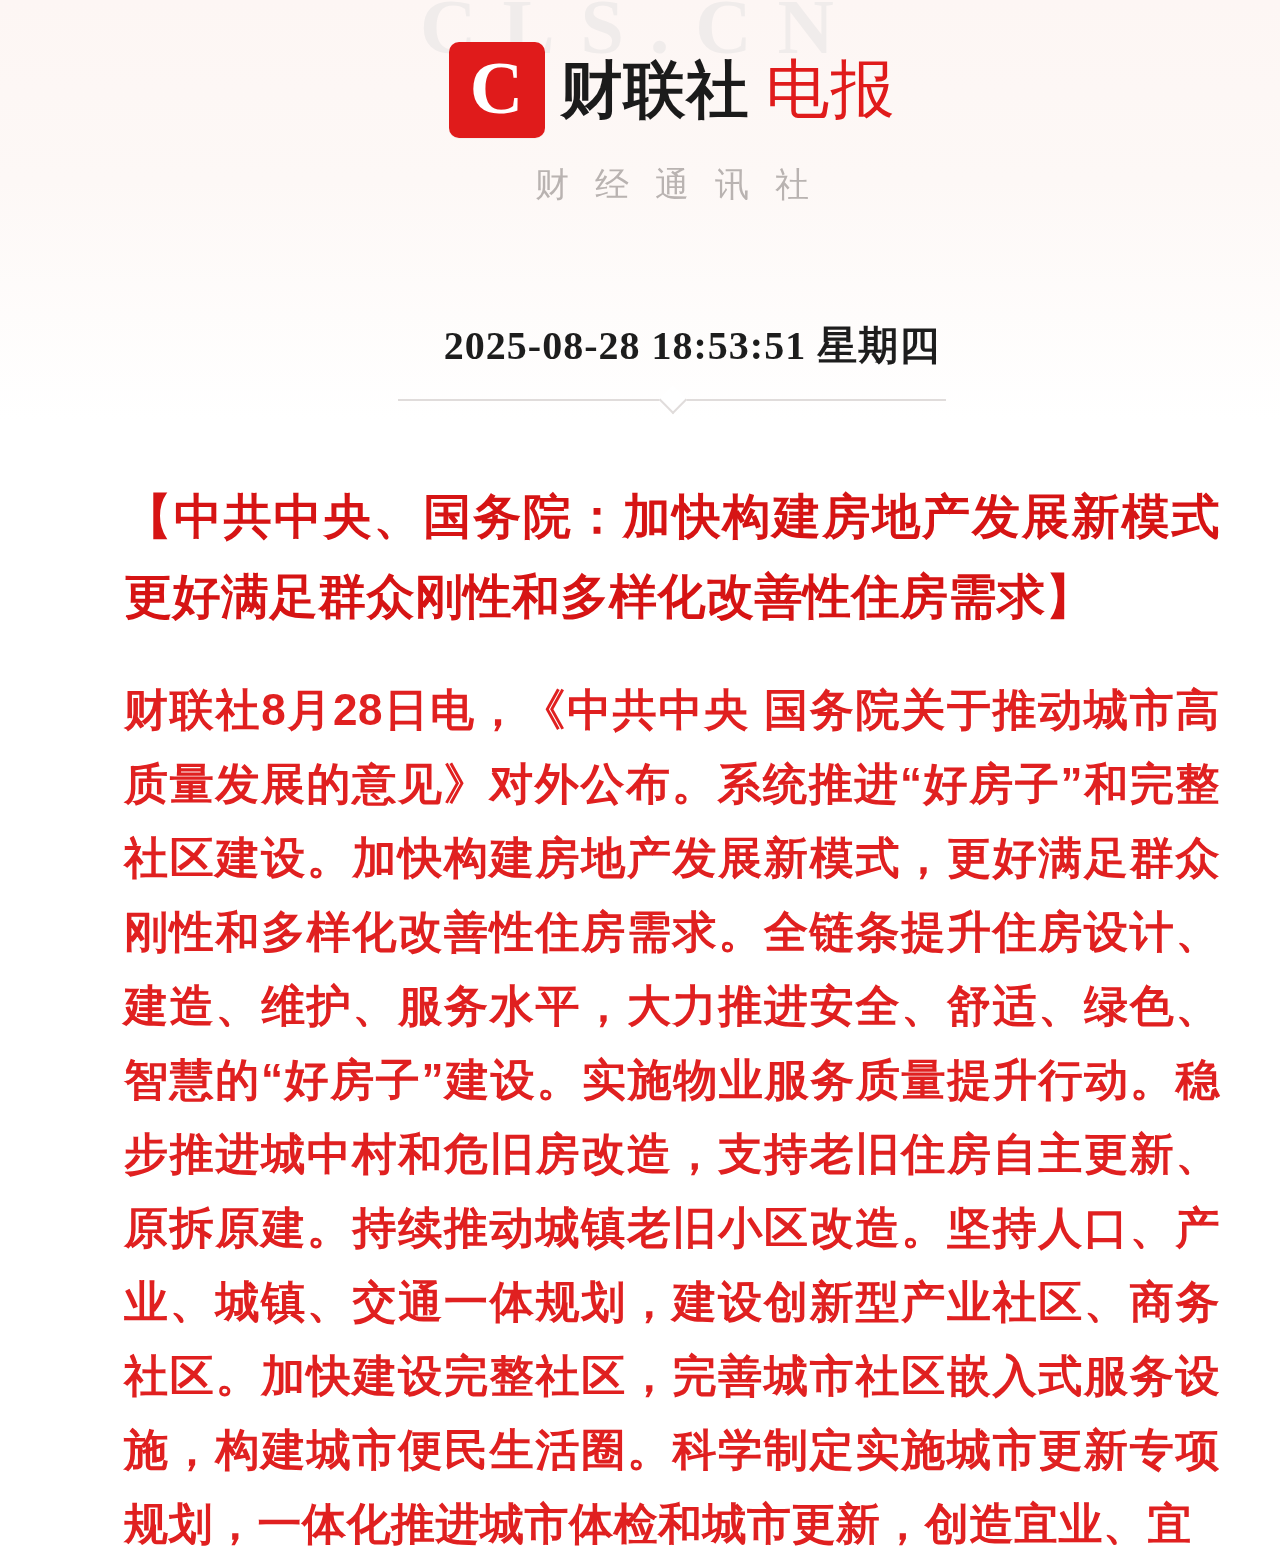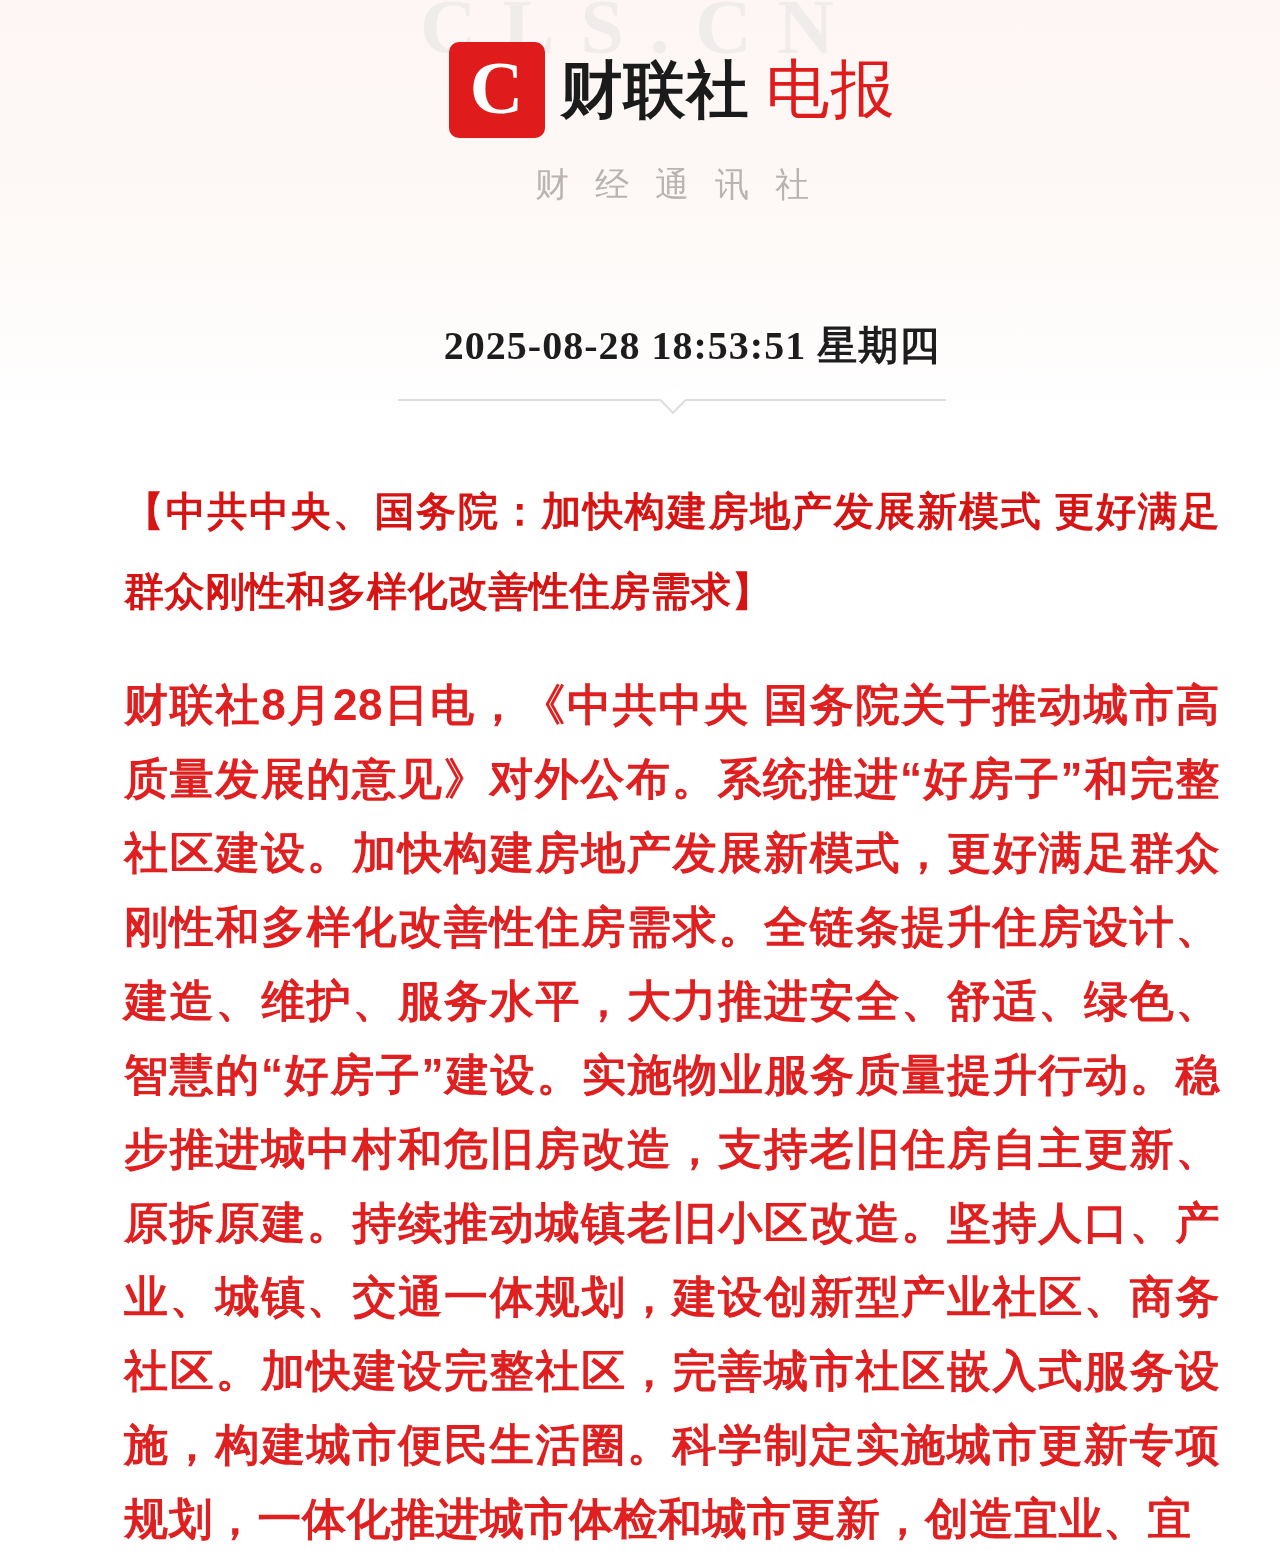--- a/index.html
+++ b/index.html
@@ -129,21 +129,21 @@
     border-bottom: 2px solid #e0dcdb;
     transform: rotate(45deg);
   }
 
   
   .article {
     padding: 44px 92px 0 92px;
   }
   .headline {
     color: #d61414;
-    font-size: 40px;
+    font-size: 48px;
     line-height: 80px;
     font-weight: 700;
     font-family: "Liberation Serif", "DejaVu Serif", serif;
     letter-spacing: 0.5px;
     text-align: justify;
   }
   .body-text {
     margin-top: 36px;
     color: #e02020;
     font-size: 44px;

